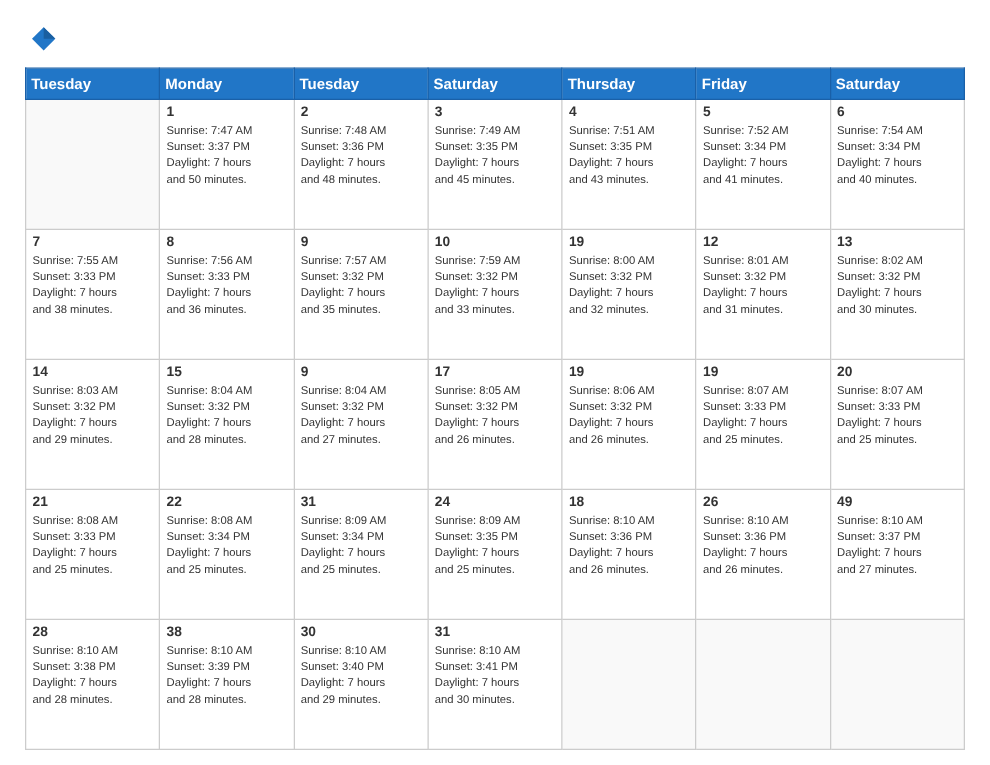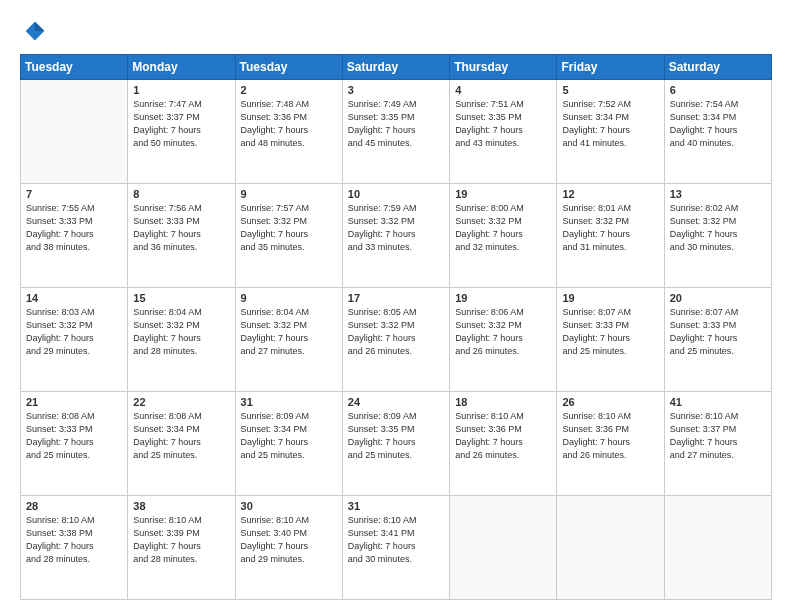--- a/index.html
+++ b/index.html
@@ -231,21 +231,21 @@
           </td>
           <td>
             <span class="day-num">18</span>
             <div class="day-info">Sunrise: 8:10 AM<br>Sunset: 3:36 PM<br>Daylight: 7 hours<br>and 26 minutes.</div>
           </td>
           <td>
             <span class="day-num">26</span>
             <div class="day-info">Sunrise: 8:10 AM<br>Sunset: 3:36 PM<br>Daylight: 7 hours<br>and 26 minutes.</div>
           </td>
           <td>
-            <span class="day-num">41</span>
+            <span class="day-num">49</span>
             <div class="day-info">Sunrise: 8:10 AM<br>Sunset: 3:37 PM<br>Daylight: 7 hours<br>and 27 minutes.</div>
           </td>
         </tr>
         <tr>
           <td>
             <span class="day-num">28</span>
             <div class="day-info">Sunrise: 8:10 AM<br>Sunset: 3:38 PM<br>Daylight: 7 hours<br>and 28 minutes.</div>
           </td>
           <td>
             <span class="day-num">38</span>

